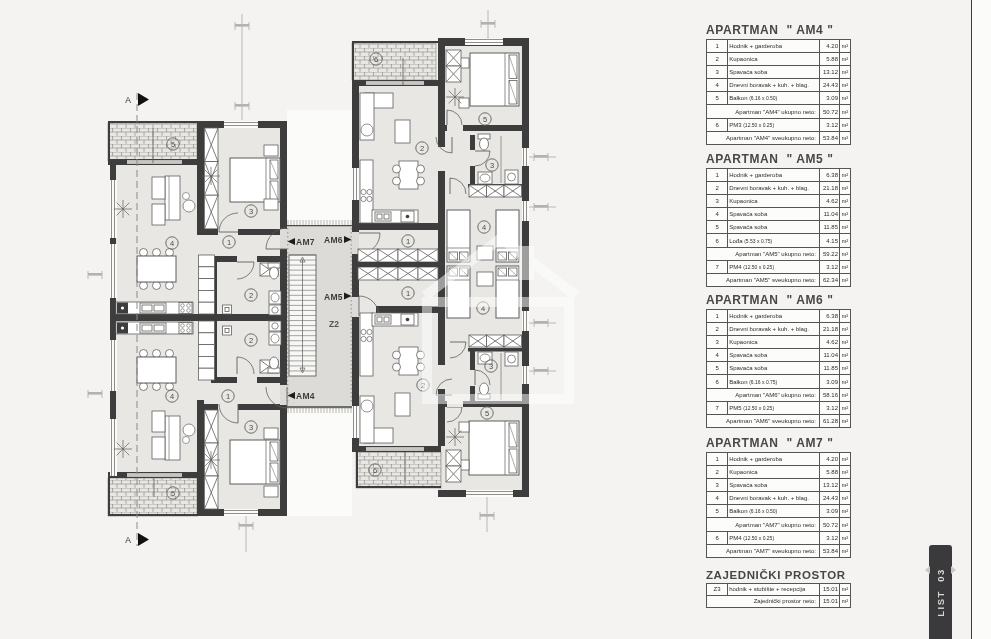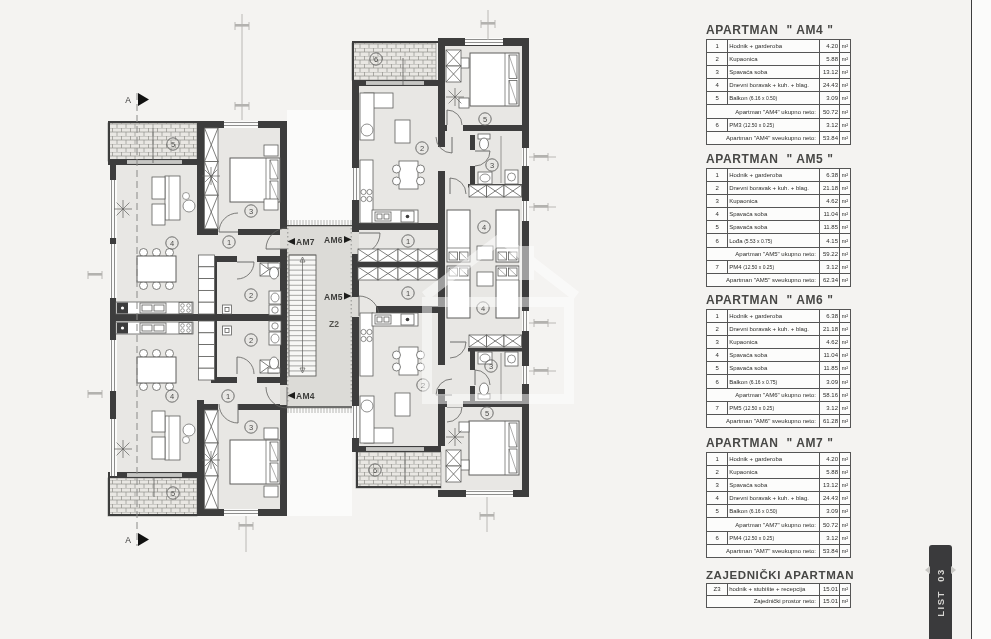--- a/index.html
+++ b/index.html
@@ -892,21 +892,21 @@
         </tr>
         <tr style="height:13.1px;">
           <td colspan="2" style="border:1px solid #555;text-align:right;padding:0 3px 0 1px;font-size:6px;color:#2e2e2c;white-space:nowrap;width:108px;">Apartman "AM7" sveukupno neto:</td>
           <td style="border:1px solid #555;width:17px;text-align:right;padding:0 1px;font-size:6px;color:#2e2e2c;">53.84</td>
           <td style="border:1px solid #555;width:8px;text-align:center;font-size:5.5px;color:#2e2e2c;">m²</td>
         </tr>
       </tbody>
     </table>
   </div>
 <div style="position:absolute;left:706px;top:569px;">
-    <div style="font-size:11.5px;color:#474745;letter-spacing:0.6px;font-weight:bold;white-space:nowrap;margin-bottom:2px;">ZAJEDNIČKI APARTMAN</div>
+    <div style="font-size:11.5px;color:#474745;letter-spacing:0.6px;font-weight:bold;white-space:nowrap;margin-bottom:2px;">ZAJEDNIČKI PROSTOR</div>
     <table style="border-collapse:collapse;background:#fcfcfb;">
       <tbody>
         <tr style="height:11.8px;">
           <td style="border:1px solid #555;width:18px;text-align:center;font-size:6px;color:#2e2e2c;">Z3</td>
           <td style="border:1px solid #555;width:88px;padding:0 1px;font-size:6px;color:#2e2e2c;white-space:nowrap;">hodnik + stubište + recepcija</td>
           <td style="border:1px solid #555;width:17px;text-align:right;padding:0 1px;font-size:6px;color:#2e2e2c;">15.01</td>
           <td style="border:1px solid #555;width:8px;text-align:center;font-size:5.5px;color:#2e2e2c;">m²</td>
         </tr>
         <tr style="height:11.8px;">
           <td colspan="2" style="border:1px solid #555;text-align:right;padding:0 3px 0 1px;font-size:6px;color:#2e2e2c;white-space:nowrap;width:108px;">Zajednički prostor neto:</td>

